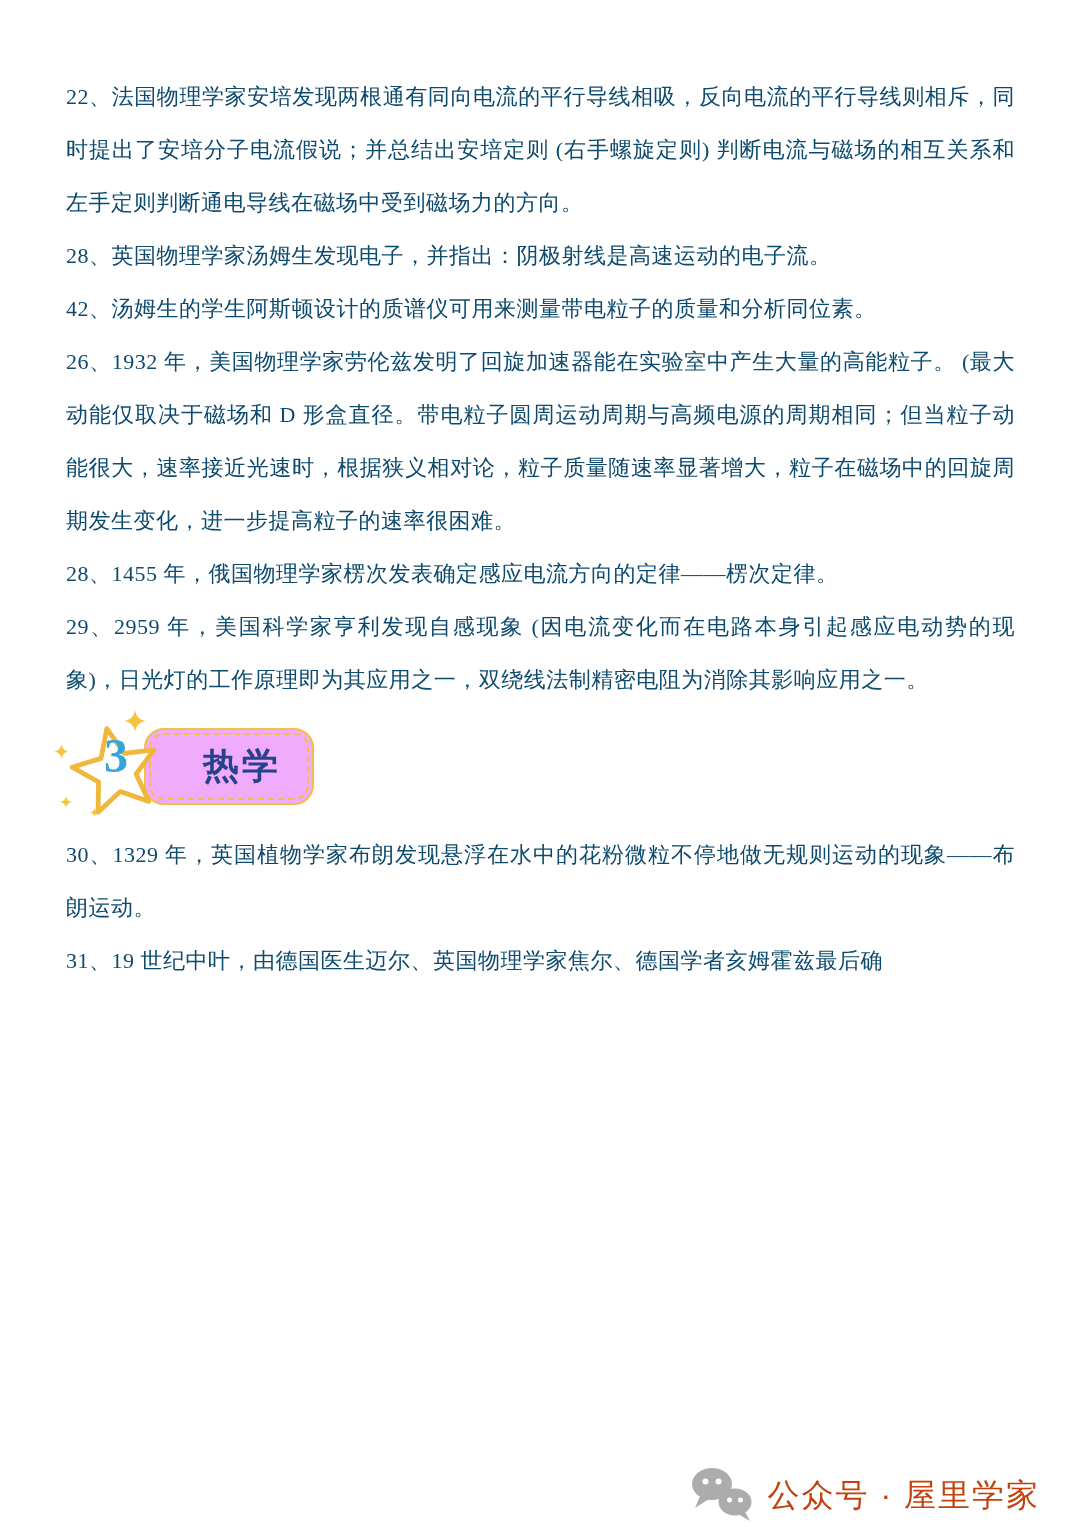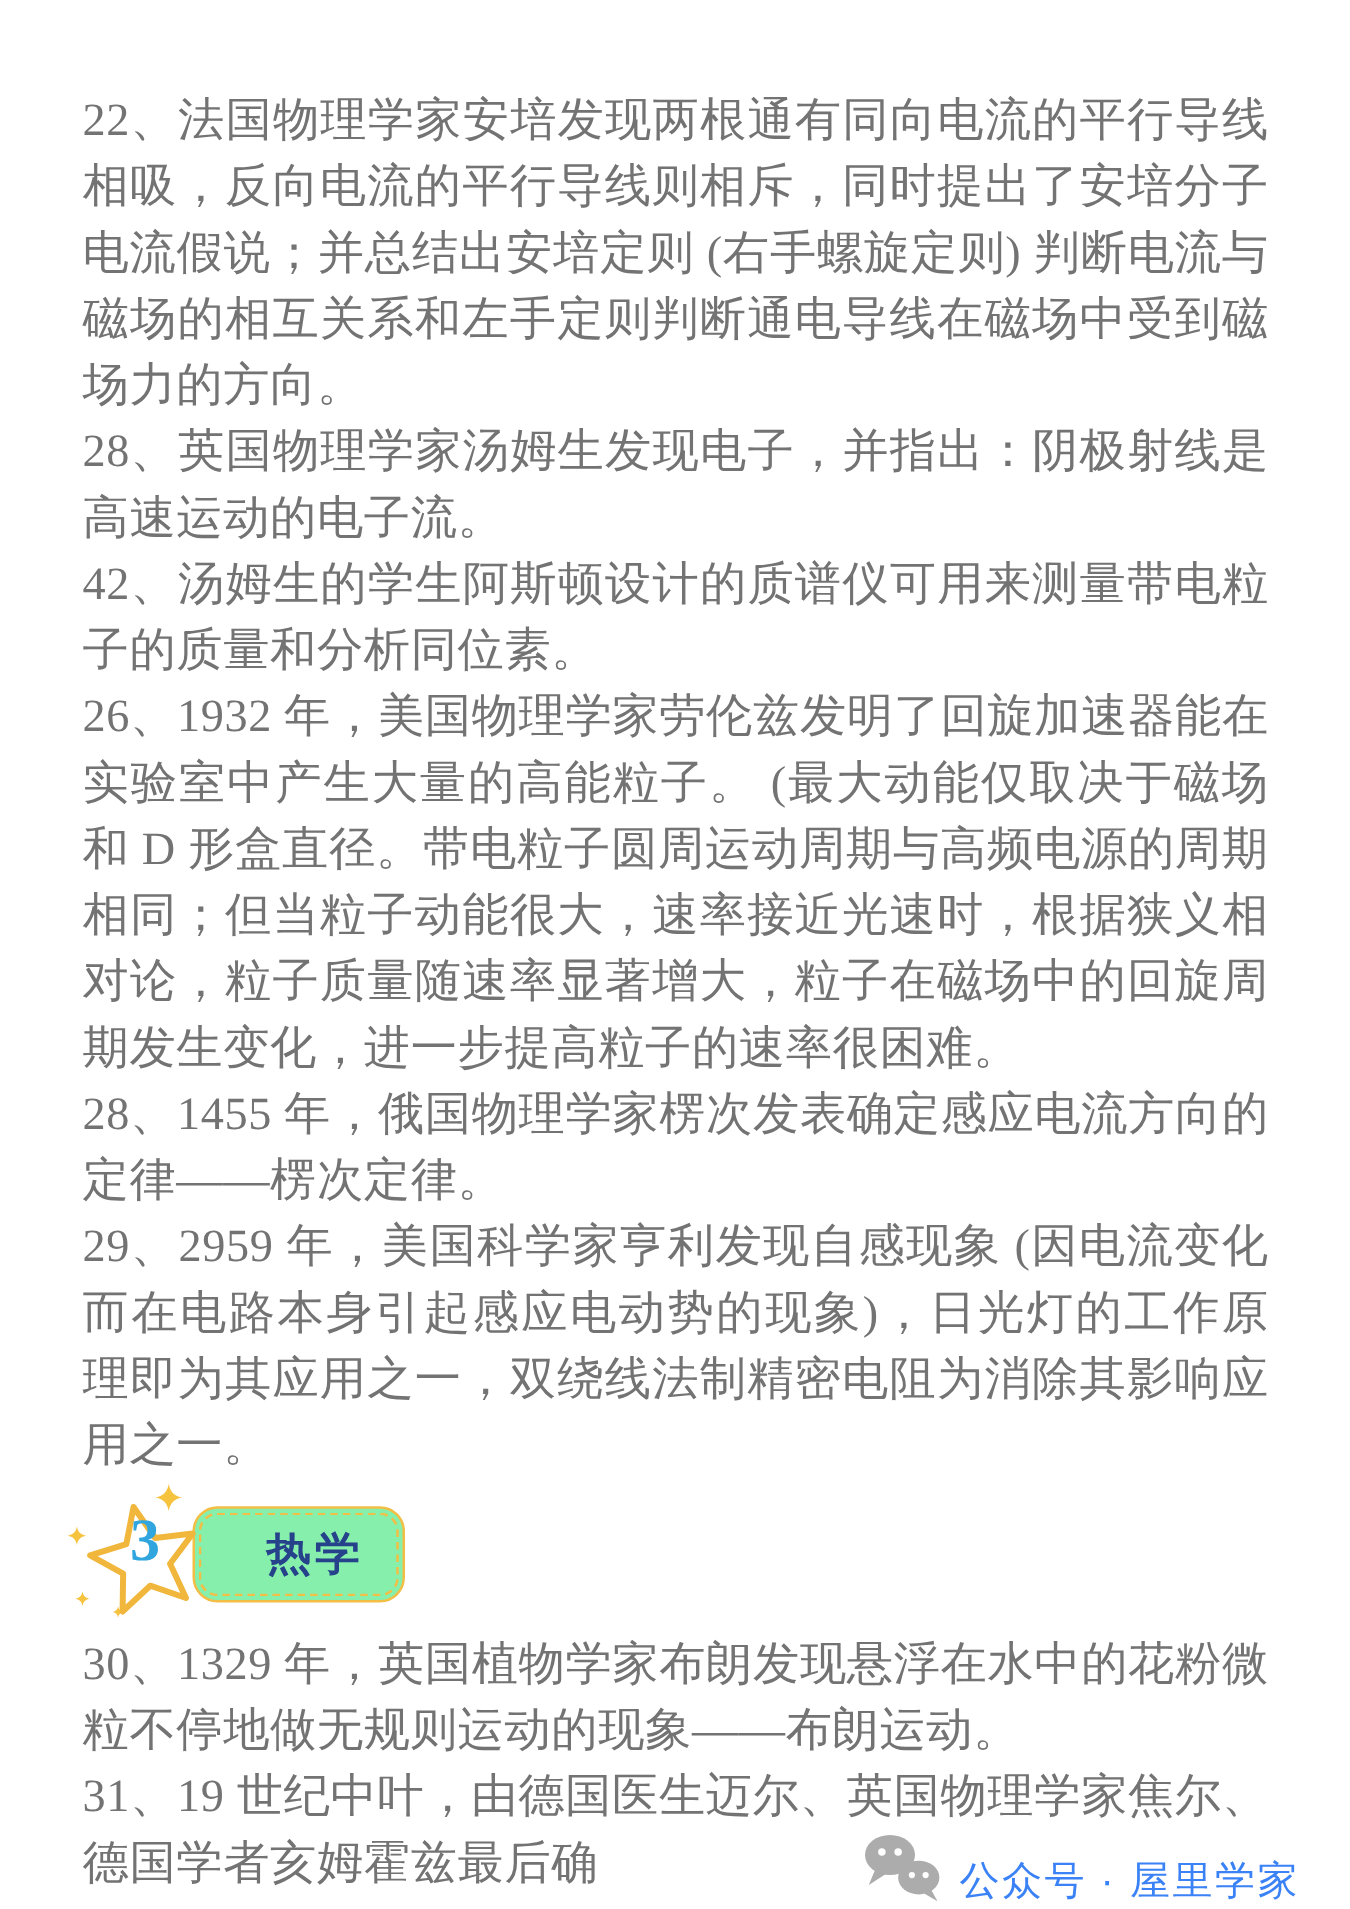--- a/index.html
+++ b/index.html
@@ -12,42 +12,42 @@
     overflow: hidden;
   }
   .page { position: absolute; inset: 0; background: #ffffff; }
   .content {
     position: absolute;
     left: 66px;
     right: 65px;
     top: 70px;
   }
   p.item {
-    font-size: 37px;
+    font-size: 22px;
     line-height: 53px;
     text-align: justify;
     text-justify: inter-ideograph;
     letter-spacing: 0.5px;
-    color: #737373;
+    color: #0c4a6e;
   }
 
   
   .badge {
     position: relative;
     height: 104px;
     margin: 12px 0 6px 0;
   }
   .badge-box {
     position: absolute;
-    left: 88px;
+    left: 78px;
     top: 10px;
     border: 2px solid #F2BE45;
     border-radius: 20px;
     padding: 3px;
-    background: #86efac;
+    background: #f0abfc;
   }
   .badge-box-inner {
     border: 2px dashed #F2BE45;
     border-radius: 15px;
     padding: 7px 26px 7px 52px;
   }
   .badge-label {
     font-family: "Liberation Sans", sans-serif;
     font-weight: bold;
     font-size: 36px;
@@ -79,23 +79,23 @@
   .sp2 { left: -12px; top: 26px; }
   .sp3 { left: -6px; top: 78px; }
   .sp4 { left: 24px; top: 90px; }
 
   
   .watermark {
     position: absolute;
     right: 40px;
     top: 1466px;
     display: flex;
-    align-items: flex-end;
+    align-items: center;
     gap: 14px;
-    color: #3b82f6;
+    color: #c2410c;
   }
   .watermark-text {
     font-family: "Liberation Sans", sans-serif;
     font-size: 32px;
     letter-spacing: 2px;
     white-space: nowrap;
   }
   .wechat-icon { width: 64px; height: 56px; }
 </style>
 </head>

